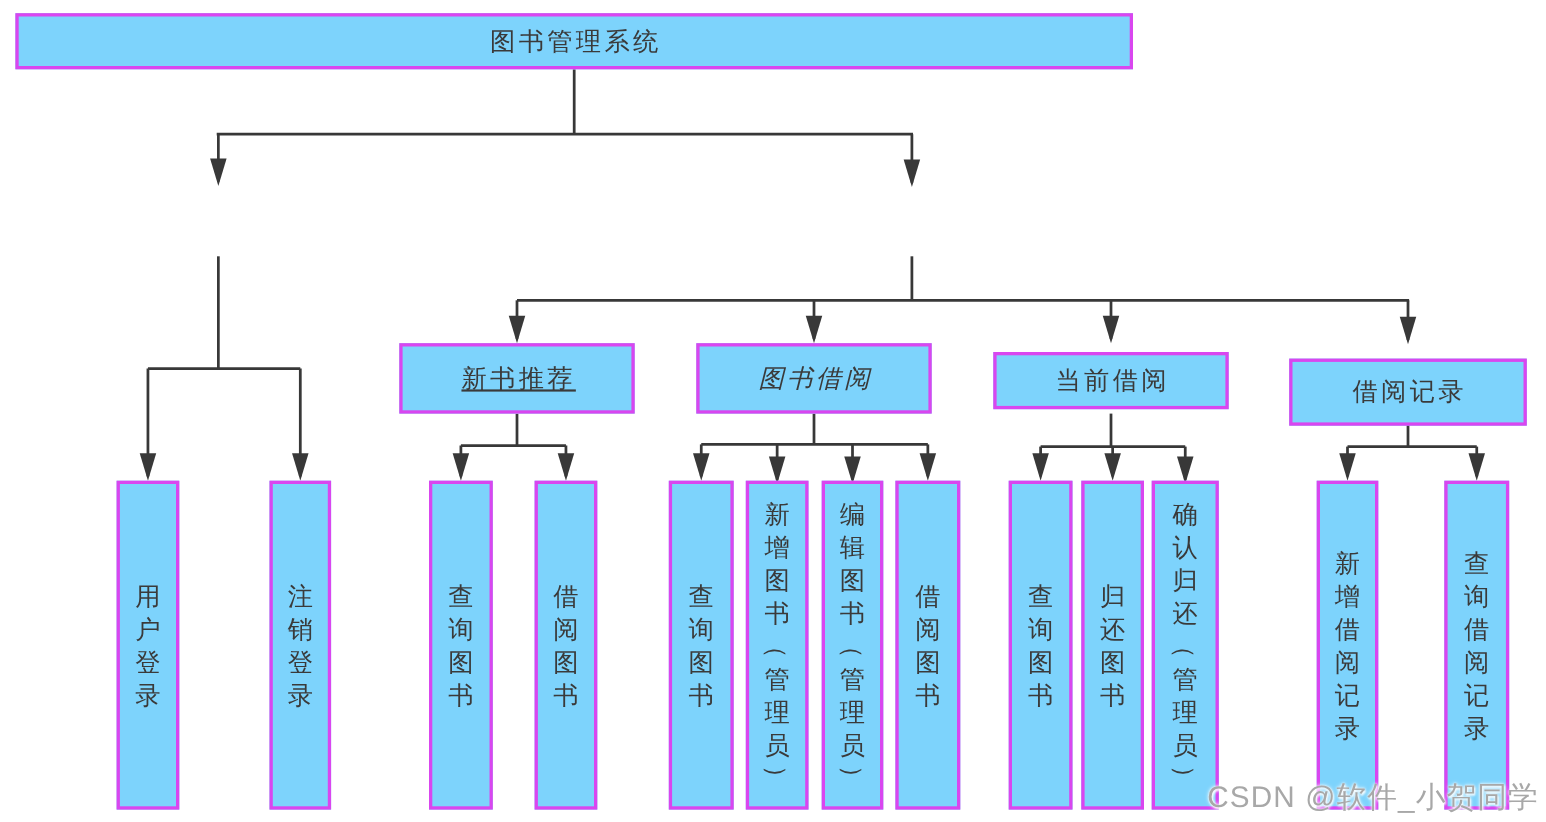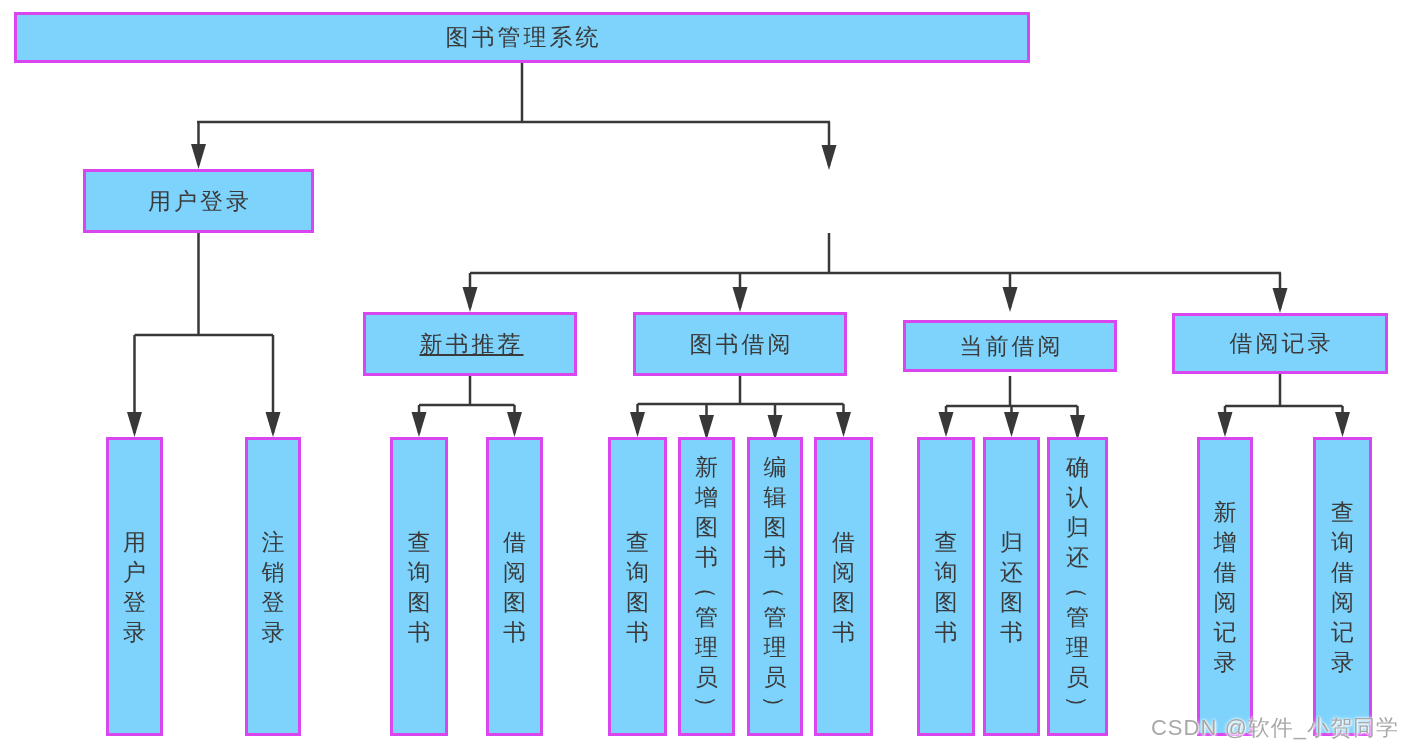--- a/index.html
+++ b/index.html
@@ -35,21 +35,21 @@
     height:30px;line-height:30px;
     text-align:center;
     font-size:23px;
     color:#3a3a3a;
   }
   .vch.rot{transform:rotate(90deg);}
   #watermark{
     position:absolute;
     right:6px;bottom:4px;
     z-index:3;
-    font-size:22px;
+    font-size:27px;
     letter-spacing:1px;
     color:#a8a8a8;
     text-shadow:0 0 2px #ffffff,0 0 4px #ffffff,1px 1px 2px #ffffff;
     white-space:nowrap;
   }
 </style>
 </head>
 <body>
 
 <div id="stage">
@@ -106,34 +106,31 @@
       <line x1="1225" y1="406" x2="1225" y2="433" stroke="#383838" stroke-width="2.5"></line>
       <polygon points="1217.5,412 1232.5,412 1225,437" fill="#383838"></polygon>
       <line x1="1342.5" y1="406" x2="1342.5" y2="433" stroke="#383838" stroke-width="2.5"></line>
       <polygon points="1335,412 1350,412 1342.5,437" fill="#383838"></polygon>
     </svg>
 
   <div class="box hlabel" style="left:14px;top:12px;width:1016px;height:51px;">
     <span>图书管理系统</span>
   </div>
 
-  <div class="box hlabel" style="left:83px;top:169px;width:231px;height:64px;">
-    <span>用户登录</span>
-  </div>
 
   <div class="box hlabel" style="left:363px;top:312px;width:214px;height:64px;text-decoration:underline;">
     <span>新书推荐</span>
   </div>
-  <div class="box hlabel" style="left:633px;top:312px;width:214px;height:64px;">
+  <div class="box hlabel" style="left:633px;top:312px;width:214px;height:64px;font-style:italic;">
     <span>图书借阅</span>
   </div>
   <div class="box hlabel" style="left:903px;top:320px;width:214px;height:52px;">
     <span>当前借阅</span>
   </div>
-  <div class="box hlabel" style="left:1172px;top:313px;width:216px;height:61px;">
+  <div class="box hlabel" style="left:1172px;top:326px;width:216px;height:61px;">
     <span>借阅记录</span>
   </div>
 
   <div class="box leaf vtext" style="left:106px;top:437px;width:57px;height:299px;">
       <span class="vch">用</span>
       <span class="vch">户</span>
       <span class="vch">登</span>
       <span class="vch">录</span>
     </div>
   <div class="box leaf vtext" style="left:245px;top:437px;width:56px;height:299px;">

